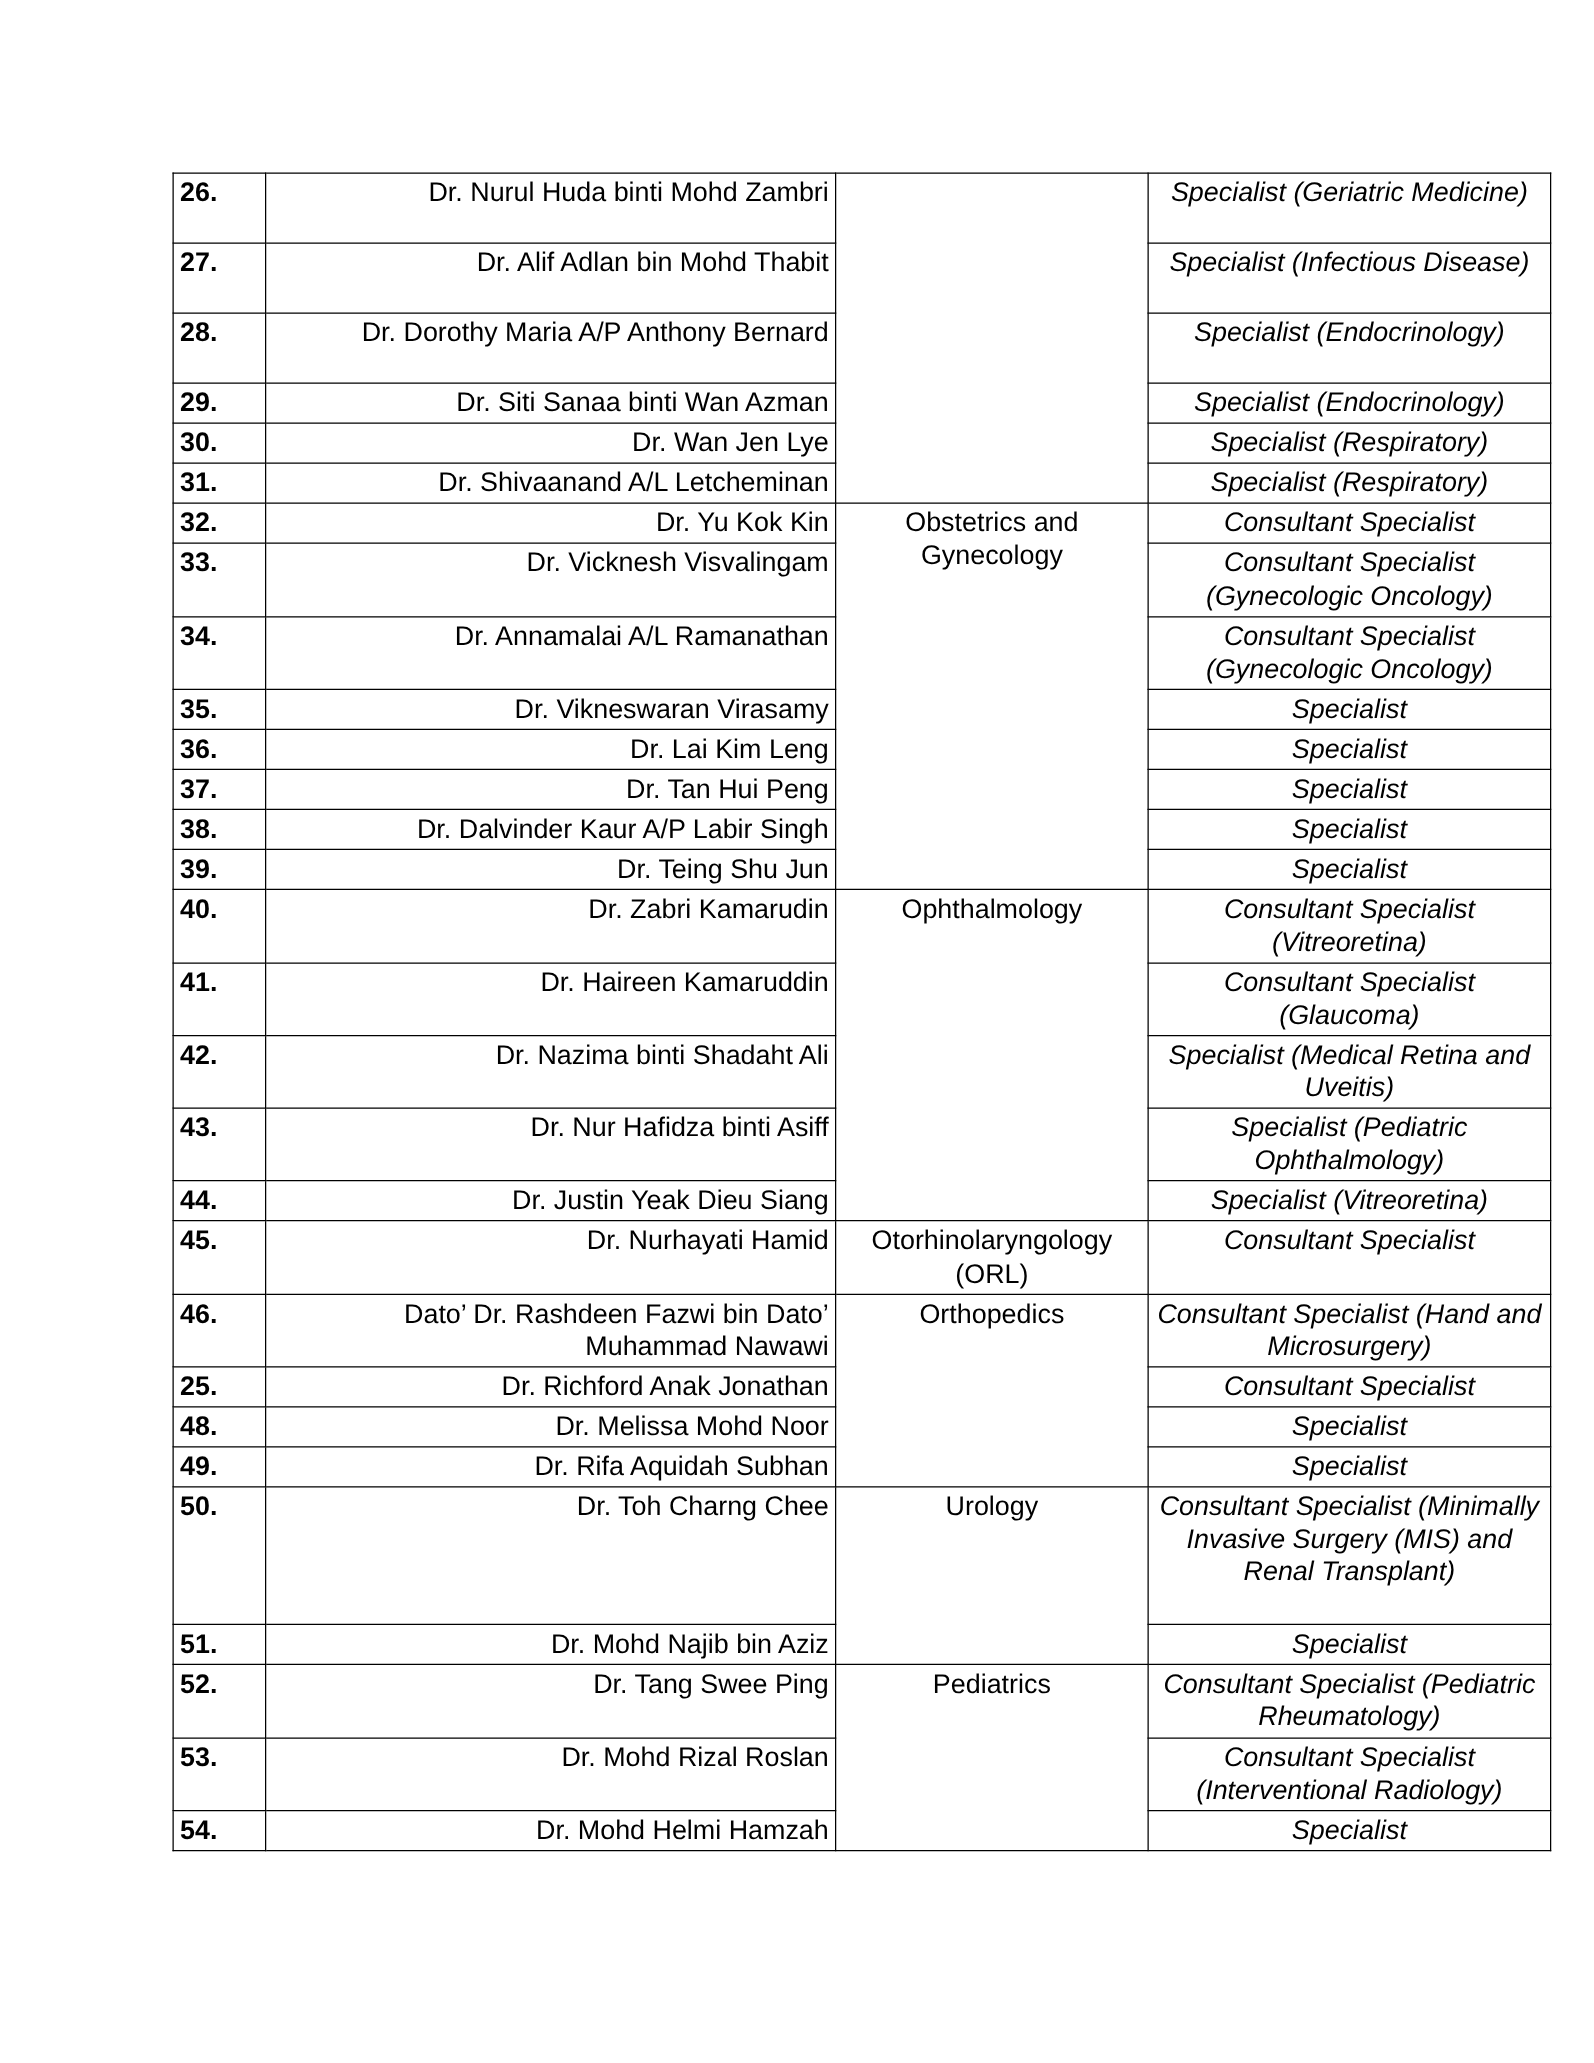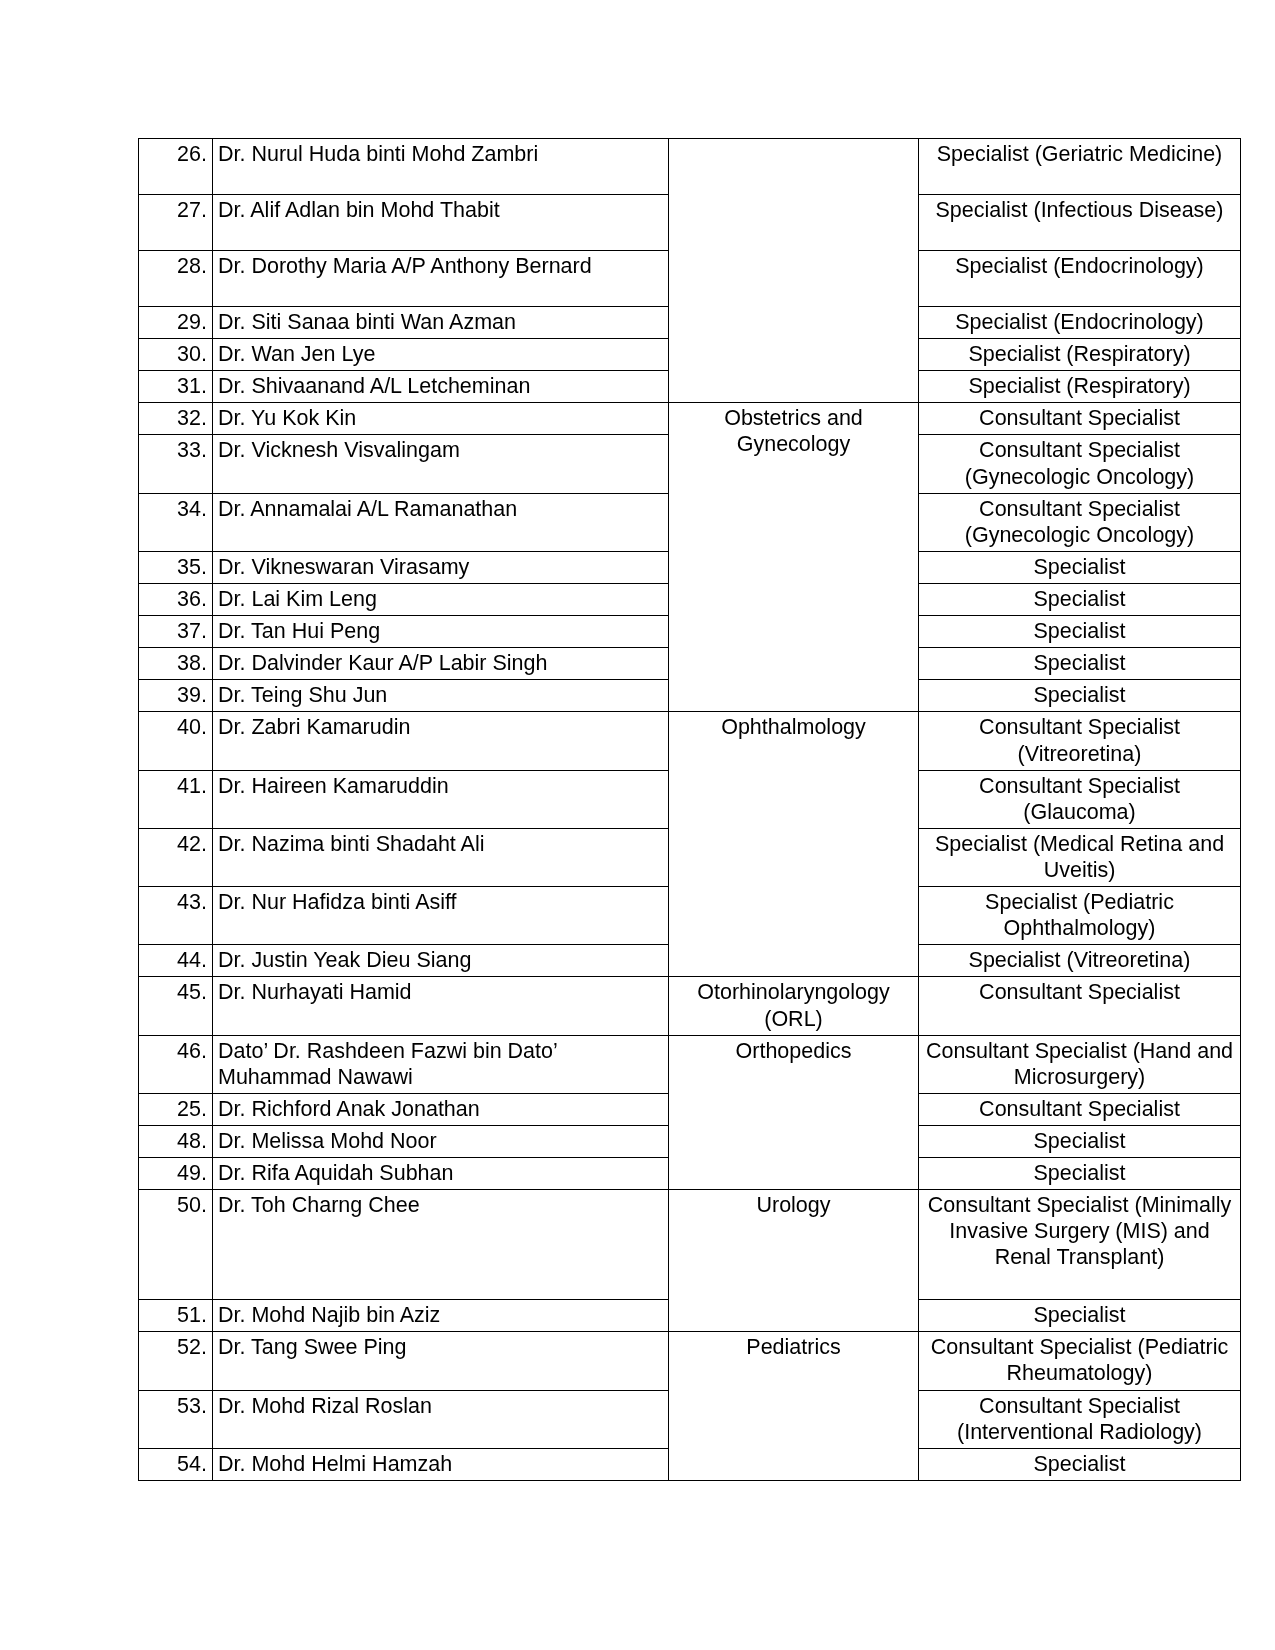--- a/index.html
+++ b/index.html
@@ -34,33 +34,35 @@
     padding: 2px 5px 3px 5px;
     vertical-align: top;
     font-family: "Liberation Sans", sans-serif;
   }
   col.c-no    { width: 74px; }
   col.c-name  { width: 456px; }
   col.c-dept  { width: 250px; }
   col.c-title { width: 322px; }
 
   td.cell-no {
+    text-align: left;
+    padding-left: 9px;
+    font-weight: bold;
+  }
+  td.cell-name {
     text-align: right;
-    padding-left: 9px;
-  }
-  td.cell-name {
-    text-align: left;
     padding-left: 12px;
   }
   td.cell-dept {
     text-align: center;
     vertical-align: middle;
   }
   td.cell-title {
     text-align: center;
+    font-style: italic;
   }
 </style>
 </head>
 <body>
 
 <div class="page">
   <table class="doctor-table">
     <colgroup>
       <col class="c-no">
       <col class="c-name">

